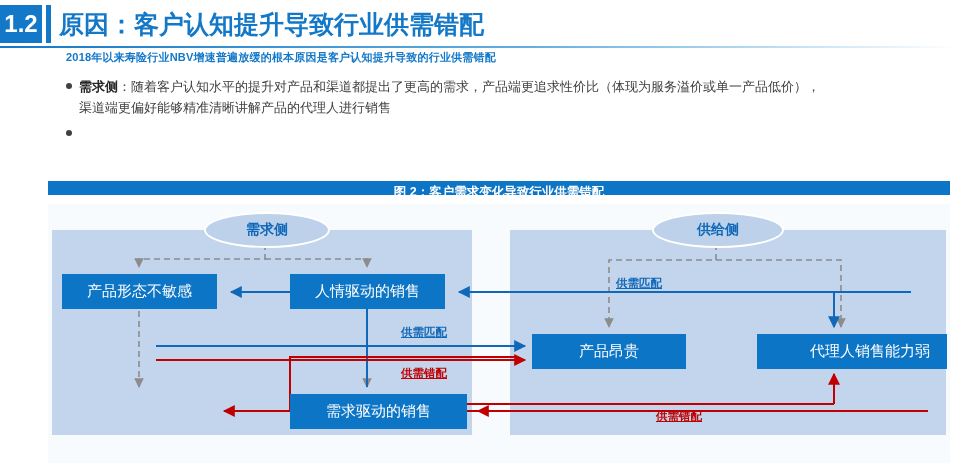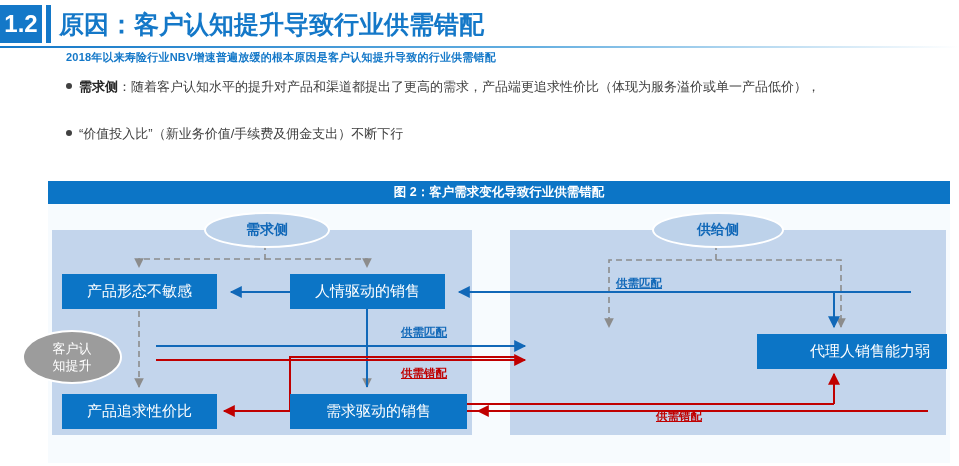--- a/index.html
+++ b/index.html
@@ -40,21 +40,21 @@
     background:#404040;
   }
   .bullet-body{margin-left:13px;}
   .bullet-body b{color:#262626;font-weight:bold;}
   #b1{left:66px;top:76px;width:880px;}
   #b2{left:66px;top:123px;width:880px;}
   .bline2{display:block;margin-left:13px;}
   
   #fig{position:absolute;left:48px;top:181px;width:902px;height:282px;}
   #fig-titlebar{
-    position:absolute;left:0;top:0;width:902px;height:23px;
+    position:absolute;left:0;top:0;width:902px;height:14px;
     background:#0c75c6;
     color:#ffffff;font-size:12.5px;font-weight:bold;
     line-height:23px;text-align:center;
   }
   #fig-canvas{
     position:absolute;left:0;top:23px;width:902px;height:259px;
     background:#f7fbfe;
   }
   .panel{position:absolute;background:#c3d5ec;}
   #panel-demand{left:4px;top:26px;width:420px;height:205px;}
@@ -105,25 +105,25 @@
   <div id="title-rule"></div>
   <div id="page-title">原因：客户认知提升导致行业供需错配</div>
   <div id="header-underline"></div>
 </div>
 
 <div id="lead">2018年以来寿险行业NBV增速普遍放缓的根本原因是客户认知提升导致的行业供需错配</div>
 
 <div class="bullet-row" id="b1">
   <span class="bullet-dot"></span>
   <span class="bullet-body"><b>需求侧</b><span>：随着客户认知水平的提升对产品和渠道都提出了更高的需求，产品端更追求性价比（体现为服务溢价或单一产品低价），</span></span>
+  <span class="bline2">渠道端更偏好能够精准清晰讲解产品的代理人进行销售</span>
 </div>
 
 <div class="bullet-row" id="b2">
   <span class="bullet-dot"></span>
-  <span class="bline2">“价值投入比”（新业务价值/手续费及佣金支出）不断下行</span>
 </div>
 
 <div id="fig">
   <div id="fig-titlebar">图 2：客户需求变化导致行业供需错配</div>
 
   <div id="fig-canvas">
 
     <div class="panel" id="panel-demand"></div>
     <div class="panel" id="panel-supply"></div>
 
@@ -162,31 +162,25 @@
 
       <path d="M786,200 L786,170" fill="none" stroke="#c00000" stroke-width="2" marker-end="url(#ar-red)"></path>
       <path d="M786,200 L404,200 L404,207" fill="none" stroke="#c00000" stroke-width="2"></path>
       <path d="M430,207 L404,207" fill="none" stroke="#c00000" stroke-width="2" marker-end="url(#ar-red)"></path>
       <path d="M880,207 L430,207" fill="none" stroke="#c00000" stroke-width="2" marker-end="url(#ar-red)"></path>
     </svg>
 
     <div class="ellipse ellipse-blue" id="ell-demand">需求侧</div>
     <div class="ellipse ellipse-blue" id="ell-supply">供给侧</div>
 
-    <div class="ellipse" id="ell-cognition">
-      <div>
-        <div>客户认</div>
-        <div>知提升</div>
-      </div>
-    </div>
 
     <div class="nodebox" id="n-form">产品形态不敏感</div>
     <div class="nodebox" id="n-relation">人情驱动的销售</div>
-    <div class="nodebox" id="n-value">产品追求性价比</div>
     <div class="nodebox" id="n-demandsale">需求驱动的销售</div>
+    <div class="nodebox" id="n-expensive">产品昂贵</div>
     <div class="nodebox" id="n-weakagent">代理人销售能力弱</div>
 
     <div class="edge-label lbl-blue" id="lbl-match-mid">供需匹配</div>
     <div class="edge-label lbl-red" id="lbl-mismatch-mid">供需错配</div>
     <div class="edge-label lbl-blue" id="lbl-match-right">供需匹配</div>
     <div class="edge-label lbl-red" id="lbl-mismatch-bot">供需错配</div>
   </div>
 </div>
 
 </body></html>

